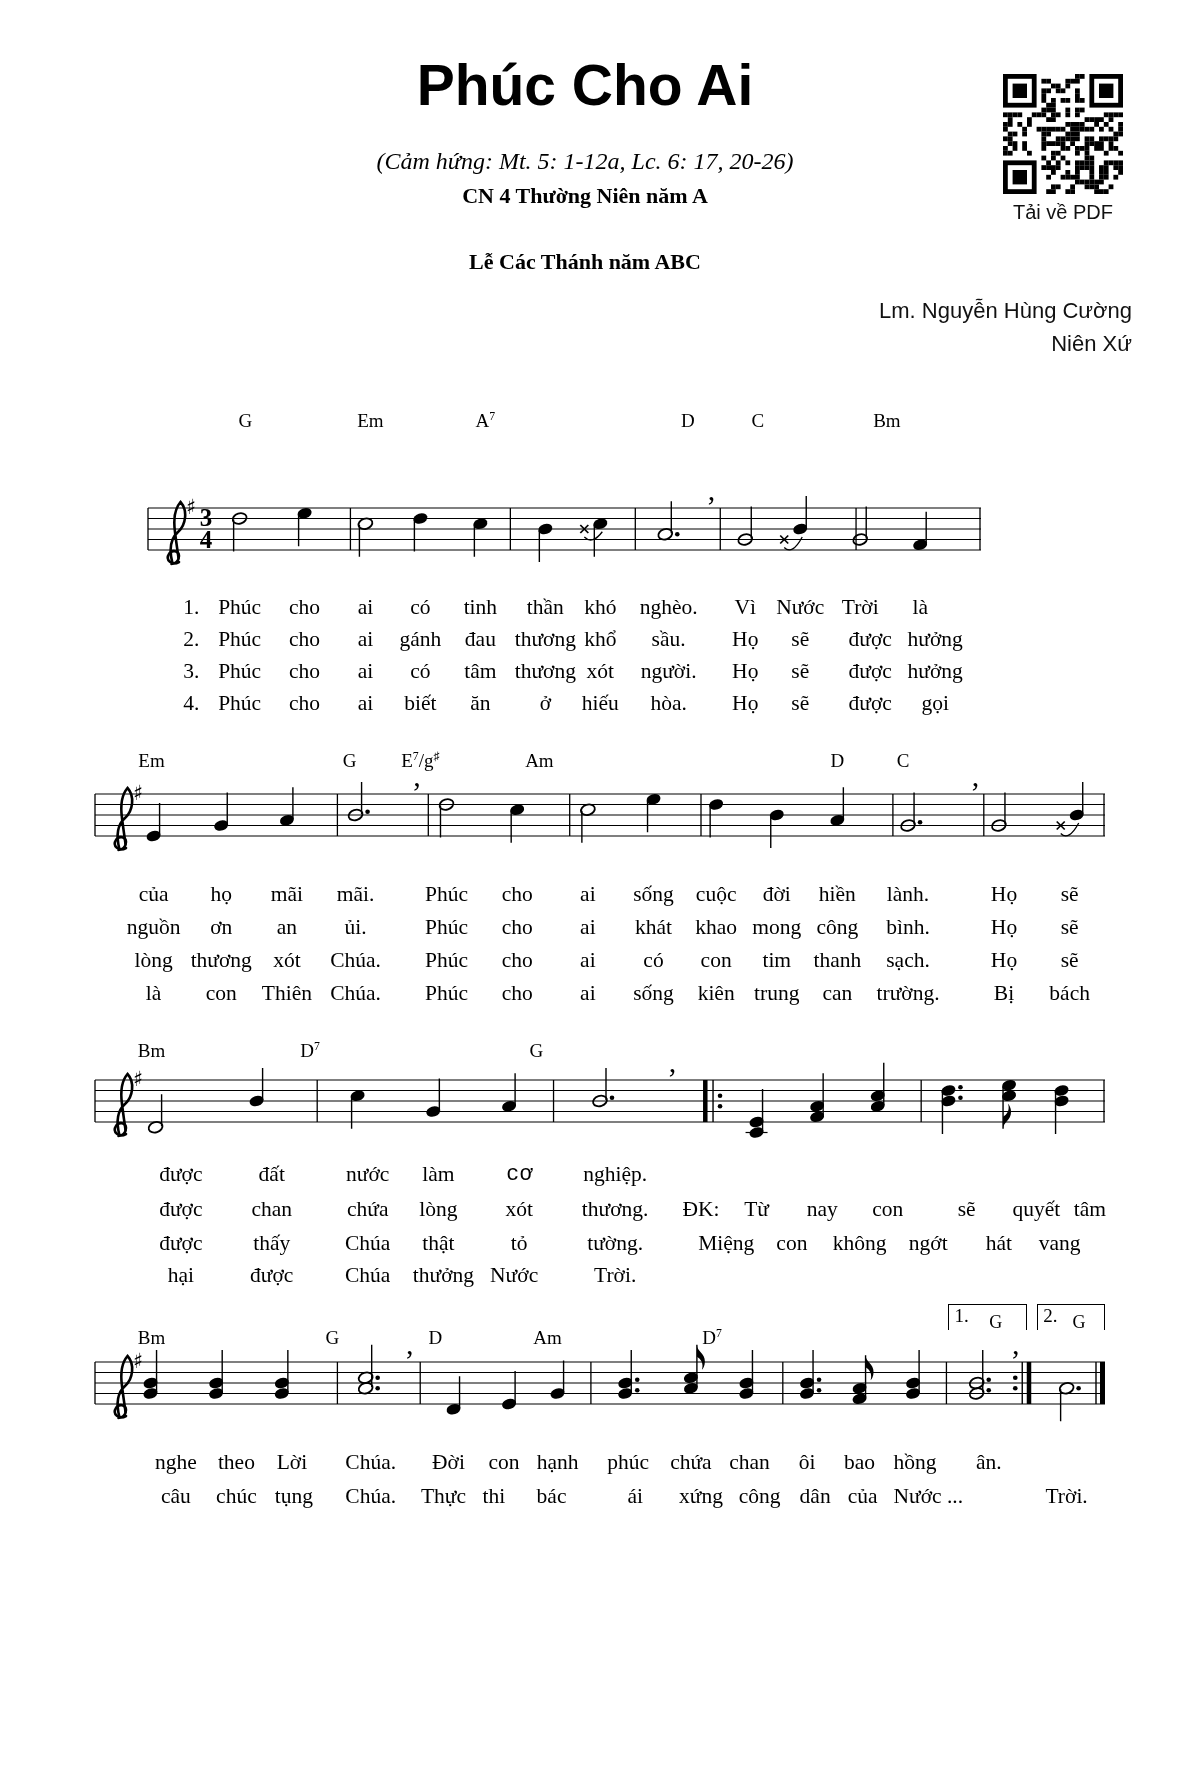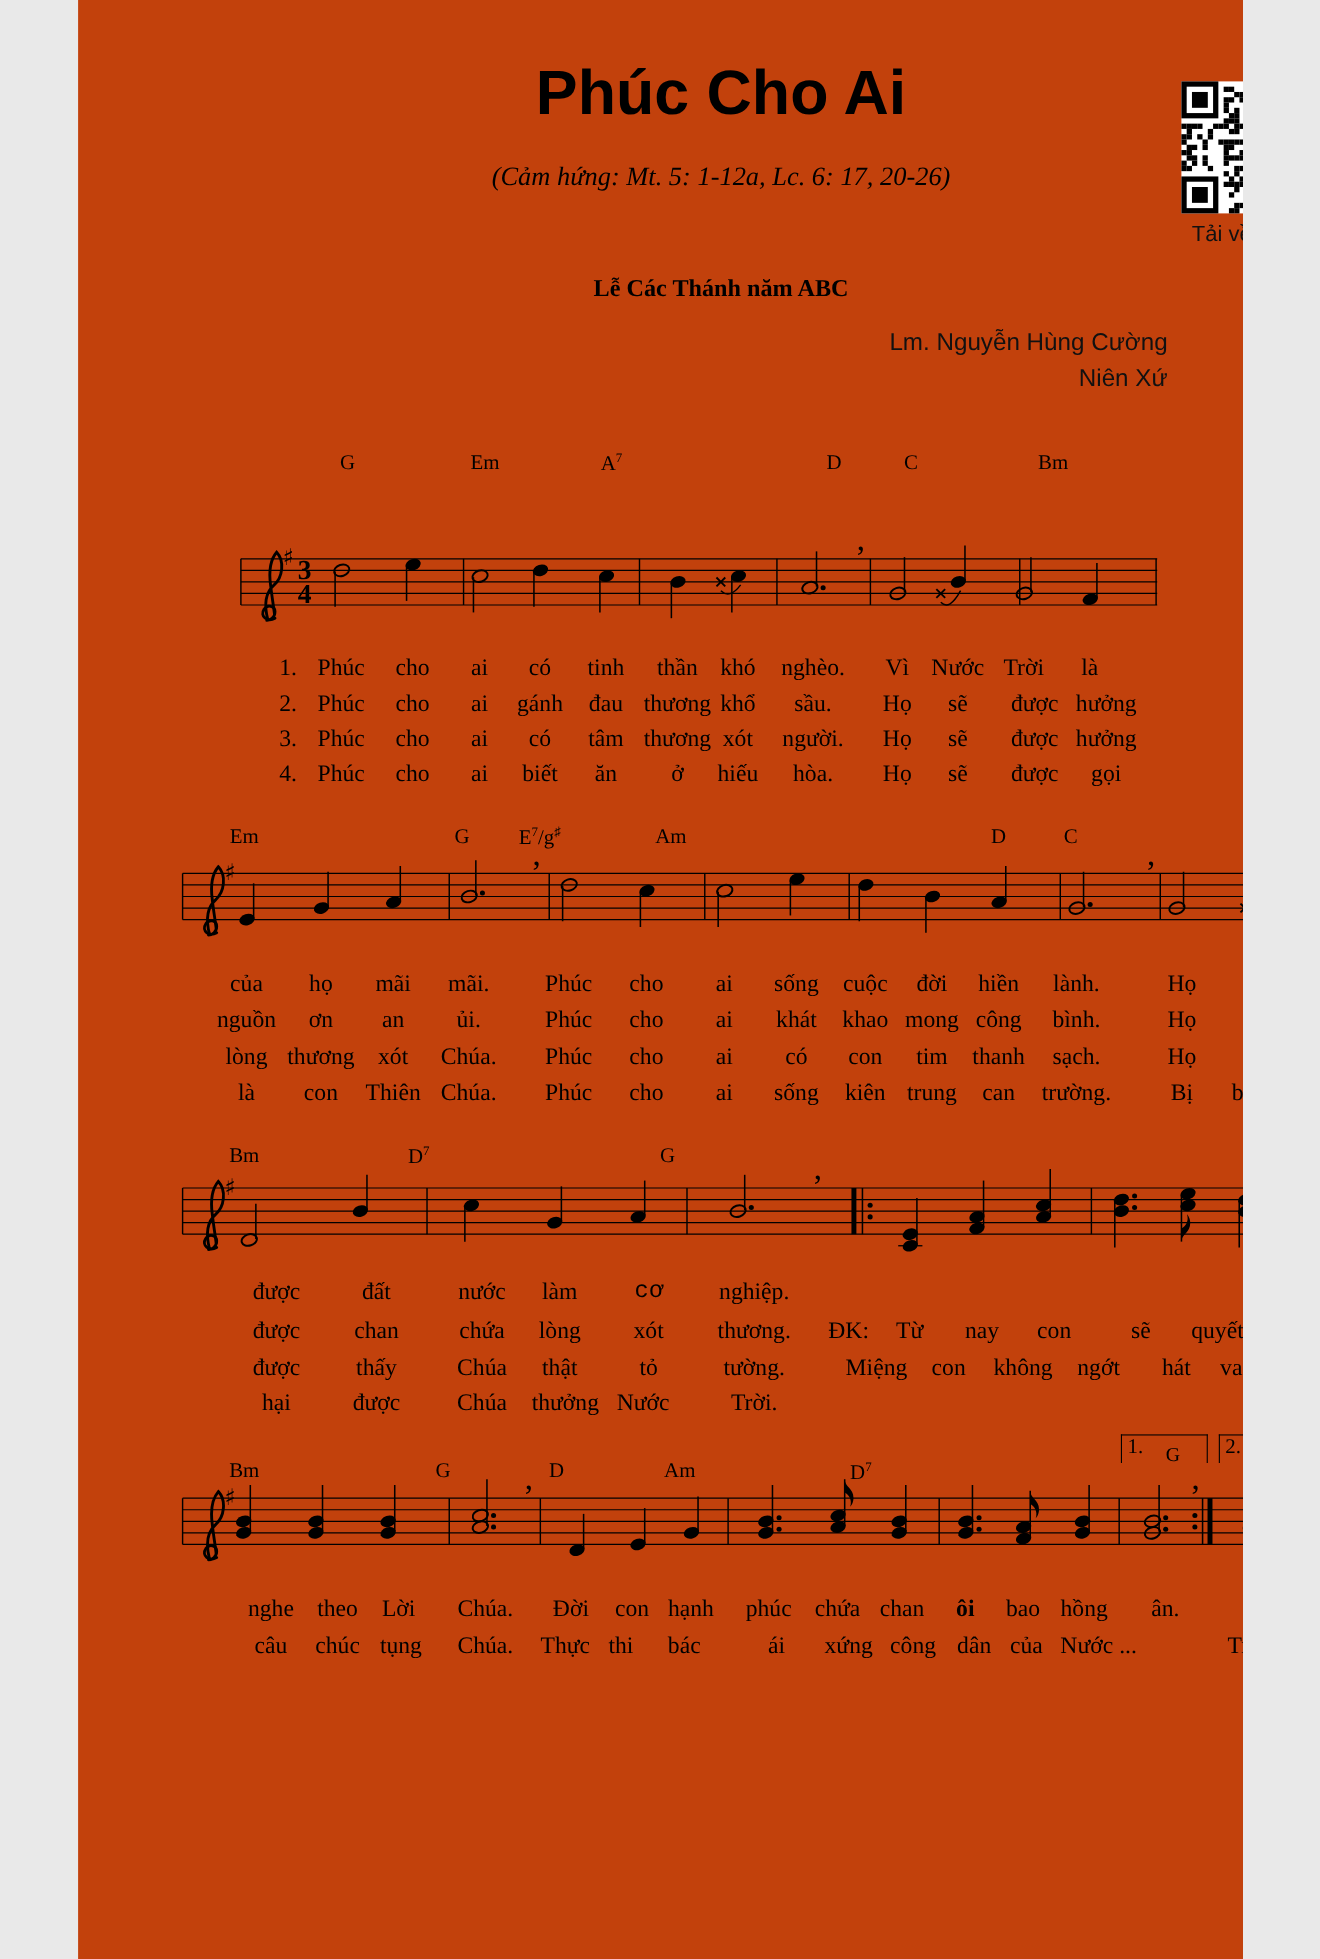--- a/index.html
+++ b/index.html
@@ -1,16 +1,16 @@
 <!DOCTYPE html>
 <html><head>
 <meta charset="utf-8">
 <style>
   html,body{margin:0;padding:0;background:#e9e9e9;}
-  .page{position:relative;width:1059px;height:1781px;background:#c2410c;margin:0 auto;
+  .page{position:relative;width:1200px;height:1781px;background:#ffffff;margin:0 auto;
         font-family:"Liberation Serif","DejaVu Serif",serif;color:#000;overflow:hidden;}
   .title{position:absolute;left:0;top:52px;width:1170px;text-align:center;
          font-family:"Liberation Sans","DejaVu Sans",sans-serif;font-weight:bold;font-size:57px;letter-spacing:0px;}
   .subtitle{position:absolute;left:0;top:148px;width:1170px;text-align:center;
             font-style:italic;font-size:24px;}
   .occasion{position:absolute;left:0;width:1170px;text-align:center;font-weight:bold;font-size:22px;}
   .qr-wrap{position:absolute;left:1002px;top:74px;width:122px;text-align:center;cursor:pointer;}
   .qr-label{margin-top:3px;font-family:"Liberation Sans","DejaVu Sans",sans-serif;font-size:20px;color:#111;}
   .authors{position:absolute;right:68px;top:294px;text-align:right;
            font-family:"Liberation Sans","DejaVu Sans",sans-serif;font-size:22px;line-height:33px;color:#111;}
@@ -25,20 +25,21 @@
   .footer{position:absolute;left:0;top:1716px;width:1200px;text-align:center;
           font-family:"Liberation Sans","DejaVu Sans",sans-serif;font-size:20px;color:#1a1a1a;}
   svg{position:absolute;overflow:visible;}
 </style>
 </head>
 <body>
 
 <div class="page">
   <div class="title">Phúc Cho Ai</div>
   <div class="subtitle">(Cảm hứng: Mt. 5: 1-12a, Lc. 6: 17, 20-26)</div>
+  <div class="occasion" style="top:183px">CN 4 Thường Niên năm A</div>
   <div class="occasion" style="top:249px">Lễ Các Thánh năm ABC</div>
 
   <div class="qr-wrap">
     <svg id="qr" width="120" height="120" style="position:static">
         <rect x="0" y="0" width="120" height="120" fill="#fff"></rect>
         <rect x="72" y="0" width="4.8" height="4.8" fill="#000"></rect>
         <rect x="76.8" y="0" width="4.8" height="4.8" fill="#000"></rect>
         <rect x="38.4" y="4.8" width="4.8" height="4.8" fill="#000"></rect>
         <rect x="43.199999999999996" y="4.8" width="4.8" height="4.8" fill="#000"></rect>
         <rect x="62.4" y="4.8" width="4.8" height="4.8" fill="#000"></rect>
@@ -713,21 +714,21 @@
           <span style="left: 8%;">nghe</span>
           <span style="left: 14%;">theo</span>
           <span style="left: 19.5%;">Lời</span>
           <span style="left: 27.3%;">Chúa.</span>
           <span style="left: 35%;">Đời</span>
           <span style="left: 40.5%;">con</span>
           <span style="left: 45.8%;">hạnh</span>
           <span style="left: 52.8%;">phúc</span>
           <span style="left: 59%;">chứa</span>
           <span style="left: 64.8%;">chan</span>
-          <span style="left: 70.5%; font-weight: bold;">ôi</span>
+          <span style="left: 70.5%;">ôi</span>
           <span style="left: 75.7%;">bao</span>
           <span style="left: 81.2%;">hồng</span>
           <span style="left: 88.5%;">ân.</span>
         </div>
         <div class="lyric-row" style="top: 180px;">
           <span style="left: 8%;">câu</span>
           <span style="left: 14%;">chúc</span>
           <span style="left: 19.7%;">tụng</span>
           <span style="left: 27.3%;">Chúa.</span>
           <span style="left: 34.5%;">Thực</span>

